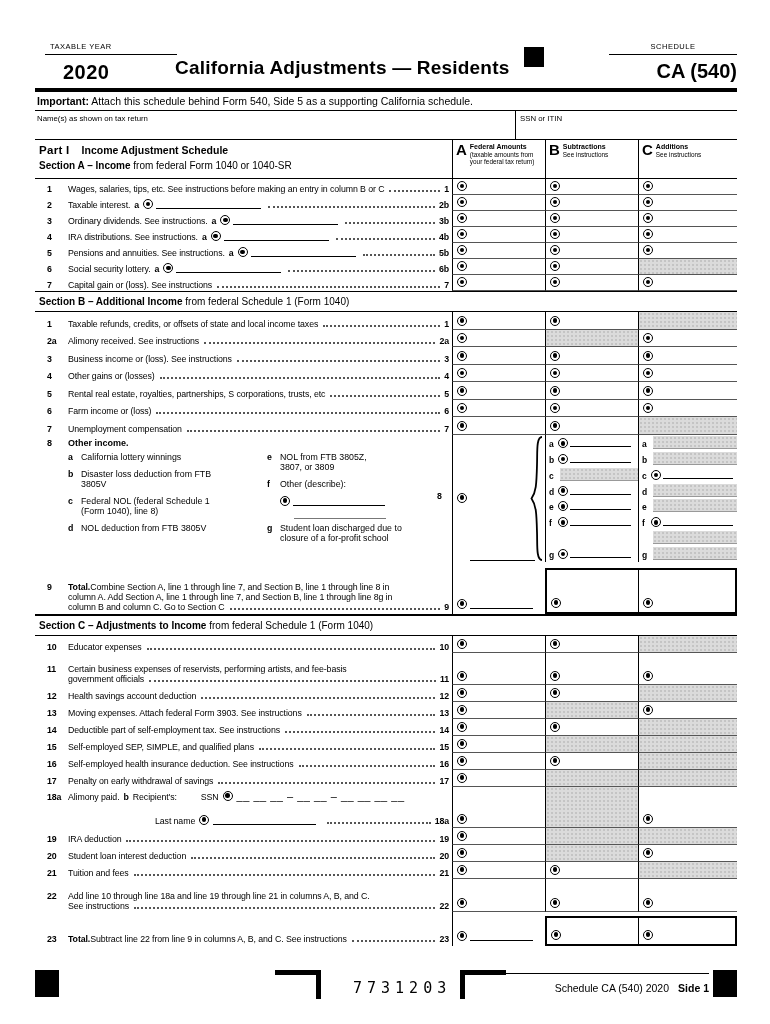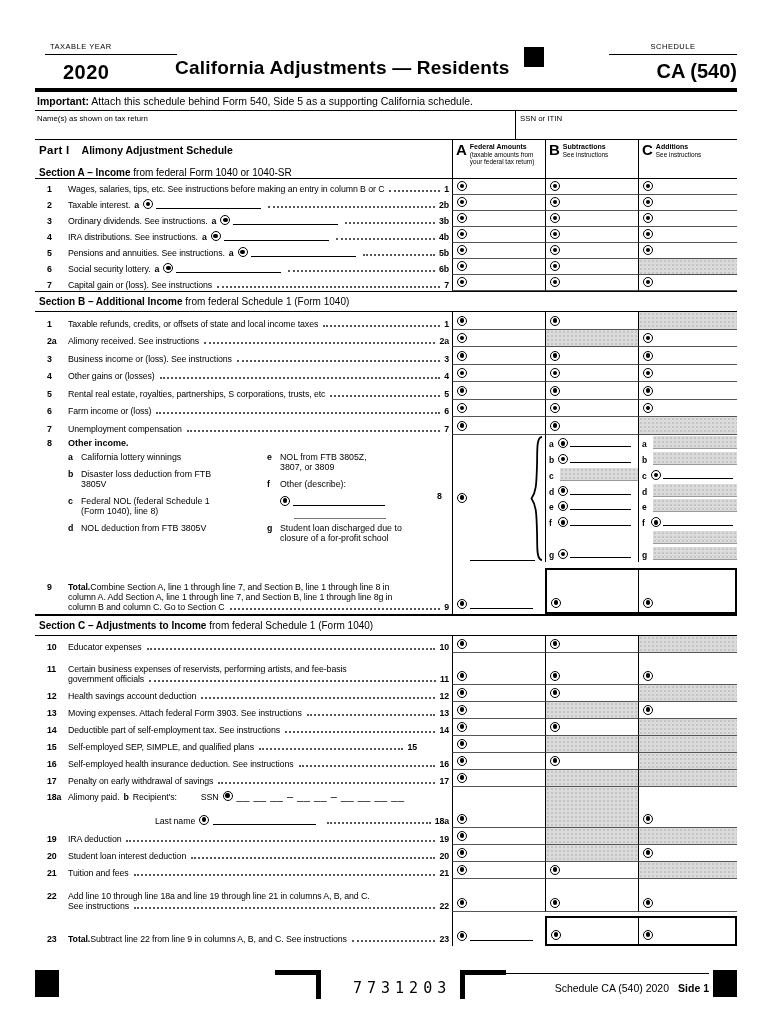--- a/index.html
+++ b/index.html
@@ -23,21 +23,21 @@
   .important{font-size:10.5px;padding:3px 0 3px 2px;border-bottom:1px solid #000;}
   .name-row{display:flex;height:28px;}
   .name-box{flex:1;padding:2px 0 0 2px;}
   .ssn-box{width:222px;border-left:1px solid #000;padding:2px 0 0 4px;}
   .fld-lbl{font-size:7.8px;}
   
   .part1-hdr{display:flex;border-top:1.5px solid #000;border-bottom:1.2px solid #000;height:40px;}
   .p1-left{flex:1;padding:4px 0 0 4px;}
   .p1{font-size:11.5px;font-weight:bold;letter-spacing:.3px;}
   .p1t{font-size:10.5px;font-weight:bold;margin-left:12px;}
-  .p1-left .secline{margin-top:11px;font-size:10px;}
+  .p1-left .secline{margin-top:4px;font-size:10px;}
   .colhdrs{display:flex;width:285px;flex:none;}
   .colhdr{border-left:1px solid #000;padding:2px 0 0 3px;display:flex;}
   .colhdr.w0,.colhdr.w1{width:93px;}
   .colhdr.w2{width:99px;}
   .cletter{font-size:15px;font-weight:bold;margin-right:3px;line-height:15px;}
   .chtxt{display:flex;flex-direction:column;padding-top:1px;}
   .chtitle{font-size:7px;font-weight:bold;line-height:8px;}
   .chsub{font-size:6.4px;line-height:7px;max-width:72px;}
   
   .frow{display:flex;}
@@ -139,21 +139,21 @@
 
   <div class="important"><span class="bld">Important:</span><span> Attach this schedule behind Form 540, Side 5 as a supporting California schedule.</span></div>
 
   <div class="name-row">
     <div class="name-box"><span class="fld-lbl">Name(s) as shown on tax return</span></div>
     <div class="ssn-box"><span class="fld-lbl">SSN or ITIN</span></div>
   </div>
 
   <div class="part1-hdr">
     <div class="p1-left">
-      <div><span class="p1">Part I</span><span class="p1t">Alimony Adjustment Schedule</span></div>
+      <div><span class="p1">Part I</span><span class="p1t">Income Adjustment Schedule</span></div>
       <div class="secline"><span class="bld">Section A – Income</span><span> from federal Form 1040 or 1040-SR</span></div>
     </div>
     <div class="colhdrs">
       <div class="colhdr w0">
         <span class="cletter">A</span>
         <span class="chtxt">
             <span class="chtitle">Federal Amounts</span>
             <span class="chsub">(taxable amounts from your federal tax return)</span>
           </span>
       </div>
@@ -745,21 +745,21 @@
         <div class="cells">
           <div class="cell w0">
             <span class="tgt"></span>
           </div>
           <div class="cell w1">
             <span class="tgt"></span>
           </div>
           <div class="cell w2 gray"></div>
         </div>
       </div>
-      <div class="frow" style="height: 17px; gap: 32px;">
+      <div class="frow" style="height: 17px;">
         <div class="dwrap">
           <div class="dline">
             <span class="num">15</span>
             <span class="dtext">Self-employed SEP, SIMPLE, and qualified plans</span>
             <span class="ldr"></span>
             <span class="ref">15</span>
           </div>
         </div>
         <div class="cells">
           <div class="cell w0">

